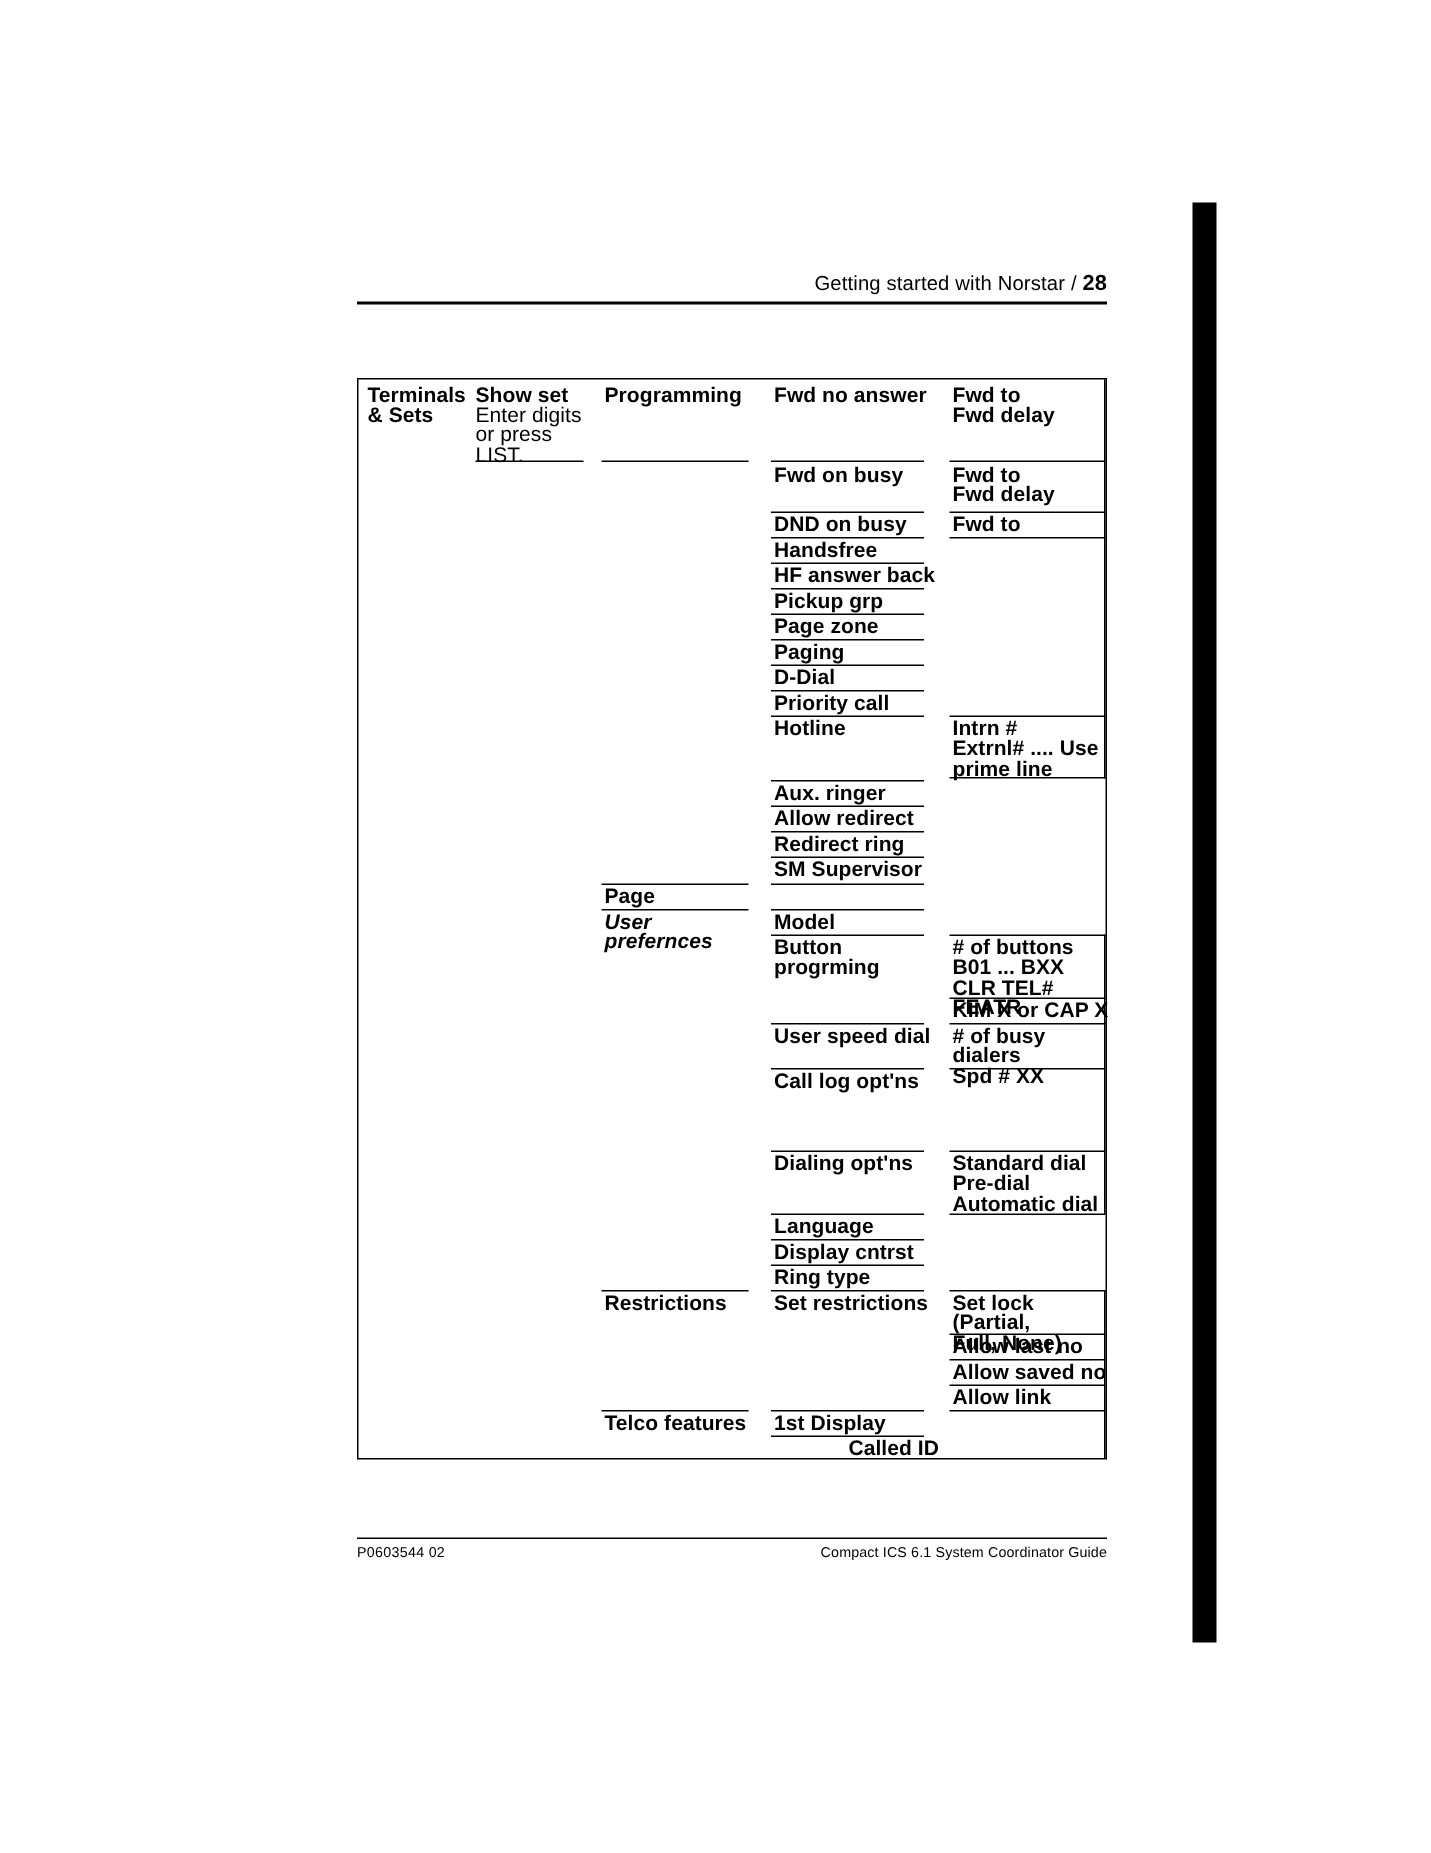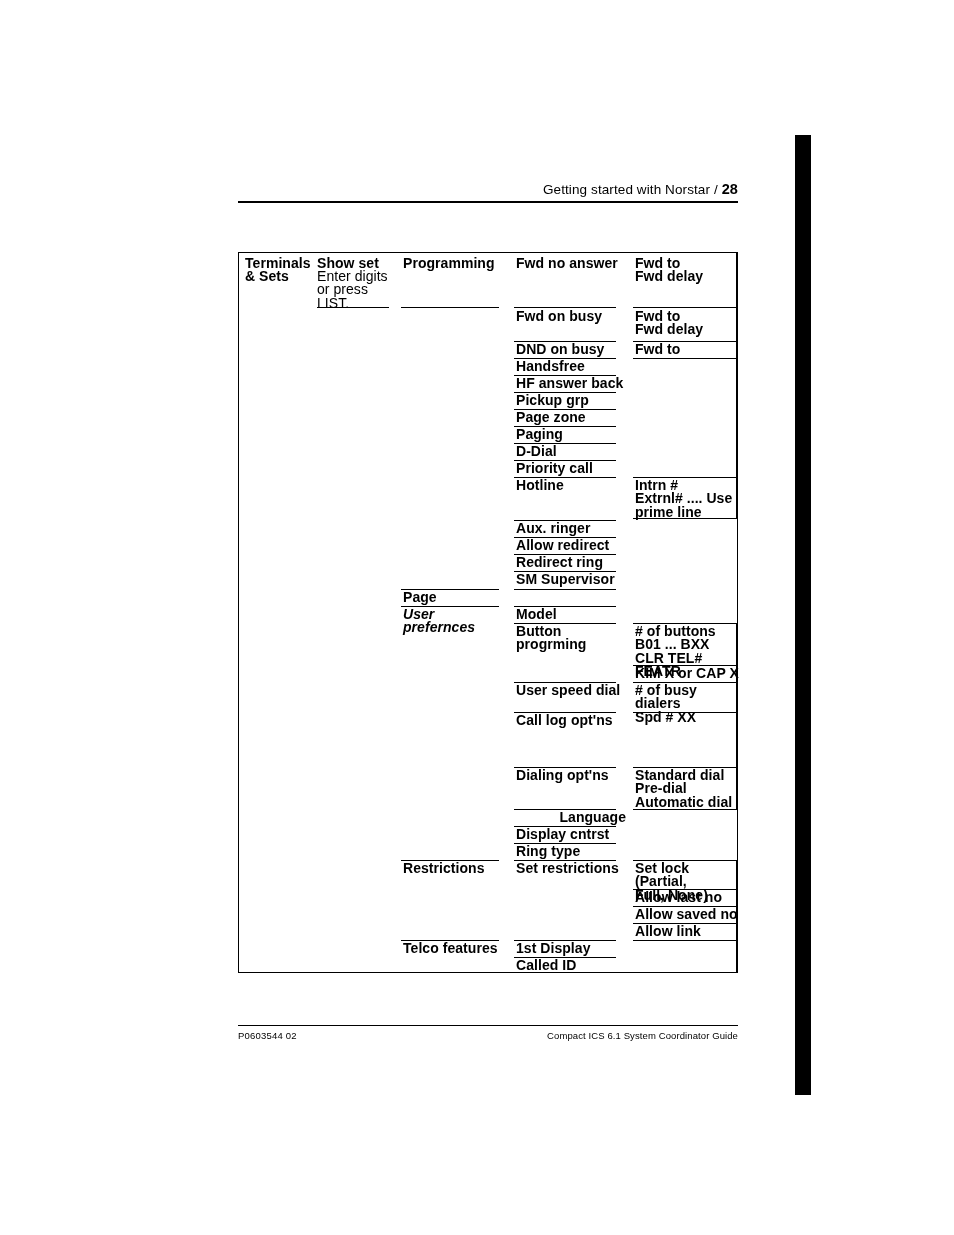--- a/index.html
+++ b/index.html
@@ -228,36 +228,36 @@
     <div class="hr" style="left:275px; top:429px; width:102px;"></div>
     <div class="cell" style="left:277px; top:431px; width:110px;">User speed dial</div>
 
     <div class="hr" style="left:275px; top:459px; width:102px;"></div>
     <div class="cell" style="left:277px; top:461px; width:110px;">Call log opt'ns</div>
 
     <div class="hr" style="left:275px; top:514px; width:102px;"></div>
     <div class="cell" style="left:277px; top:516px; width:110px;">Dialing opt'ns</div>
 
     <div class="hr" style="left:275px; top:556px; width:102px;"></div>
-    <div class="cell" style="left:277px; top:558px; width:110px;text-align:right;">Language</div>
+    <div class="cell" style="left:277px; top:558px; width:110px;">Language</div>
 
     <div class="hr" style="left:275px; top:573px; width:102px;"></div>
     <div class="cell" style="left:277px; top:575px; width:110px;">Display cntrst</div>
 
     <div class="hr" style="left:275px; top:590px; width:102px;"></div>
     <div class="cell" style="left:277px; top:592px; width:110px;">Ring type</div>
 
     <div class="hr" style="left:275px; top:607px; width:102px;"></div>
     <div class="cell" style="left:277px; top:609px; width:110px;">Set restrictions</div>
 
     <div class="hr" style="left:275px; top:687px; width:102px;"></div>
     <div class="cell" style="left:277px; top:689px; width:110px;">1st Display</div>
 
     <div class="hr" style="left:275px; top:704px; width:102px;"></div>
-    <div class="cell" style="left:277px; top:706px; width:110px;">Called ID</div>
+    <div class="cell" style="left:277px; top:706px; width:110px;text-align:right;">Called ID</div>
 
     <div class="cell" style="left:396px; top:4px; width:104px;">Fwd to
 Fwd delay</div>
 
     <div class="hr" style="left:394px; top:54px; width:104px;"></div>
     <div class="cell" style="left:396px; top:57px; width:104px;">Fwd to
 Fwd delay</div>
 
     <div class="hr" style="left:394px; top:88px; width:104px;"></div>
     <div class="cell" style="left:396px; top:90px; width:104px;">Fwd to</div>

